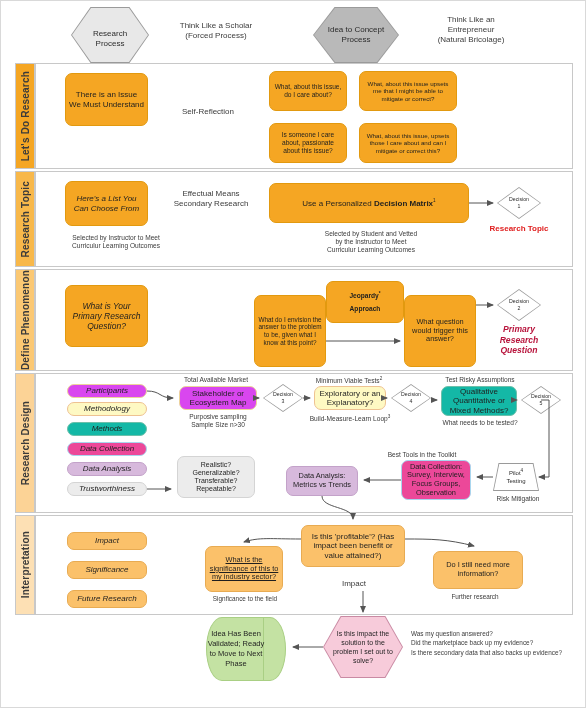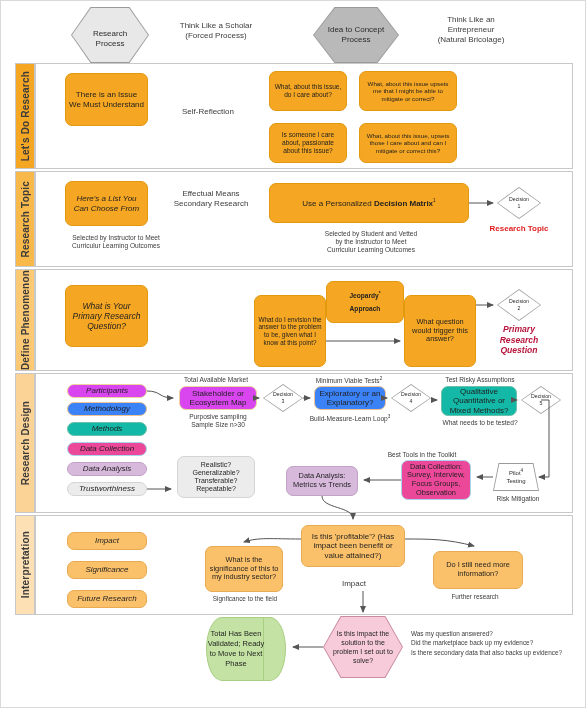--- a/index.html
+++ b/index.html
@@ -42,21 +42,21 @@
   
   .node{
     border-radius:7px;
     border:1px solid rgba(0,0,0,.18);
     padding:2px 3px;
     line-height:1.18;
   }
   .node.orange{background:#f5a623;border-color:#e2990f;color:#1f1f1f;}
   .node.lightorange{background:#fbc16a;border-color:#e8ab52;color:#1f1f1f;}
   .node.cream{background:#d946ef;border-color:#ecd49a;color:#1f1f1f;text-align:center;}
-  .node.peach{background:#3b82f6;border-color:#eec292;color:#1f1f1f;}
+  .node.peach{background:#fef9c3;border-color:#eec292;color:#1f1f1f;}
   .node.teal{background:#14b8a6;border-color:#6cc0aa;color:#1f1f1f;}
   .node.skyblue{background:#ec4899;border-color:#a9d6ee;color:#1f1f1f;}
   .node.purple{background:#d7b9dc;border-color:#c3a2c9;color:#1f1f1f;}
   .node.grey{background:#ececec;border-color:#d4d4d4;color:#1f1f1f;}
 
   .italic{font-style:italic;}
 
   .label{color:#3b3b3b;text-align:center;line-height:1.25;}
   .label.red{color:#e02020;font-weight:bold;}
   .label.darkred{color:#b8143c;font-weight:bold;font-style:italic;}
@@ -328,36 +328,36 @@
   </div>
   <div class="abs lane" style="left:34px;top:514px;width:538px;height:100px;"></div>
 
   <div class="abs node lightorange ctr italic" style="left:66px;top:531px;width:80px;height:18px;font-size:8px;">Impact</div>
   <div class="abs node lightorange ctr italic" style="left:66px;top:560px;width:80px;height:18px;font-size:8px;">Significance</div>
   <div class="abs node lightorange ctr italic" style="left:66px;top:589px;width:80px;height:18px;font-size:8px;">Future Research</div>
 
   <div class="abs node lightorange ctr" style="left:300px;top:524px;width:104px;height:42px;font-size:8px;">Is this 'profitable'? (Has impact been benefit or value attained?)</div>
   <div class="abs label" style="left:318px;top:578px;width:70px;font-size:8px;">Impact</div>
 
-  <div class="abs node lightorange ctr" style="left:204px;top:545px;width:78px;height:46px;font-size:7.4px;">What is the significance of this to my industry sector?</div>
+  <div class="abs node lightorange ctr" style="left:204px;top:545px;width:78px;height:46px;font-size:7.4px;text-decoration:underline;">What is the significance of this to my industry sector?</div>
   <div class="abs label" style="left:192px;top:594px;width:104px;font-size:6.4px;">Signficance to the field</div>
 
   <div class="abs node lightorange ctr" style="left:432px;top:550px;width:90px;height:38px;font-size:7.4px;">Do I still need more information?</div>
   <div class="abs label" style="left:434px;top:592px;width:80px;font-size:6.4px;">Further research</div>
 
   <div class="hexnode" style="left:322px;top:615px;width:80px;height:62px;">
     <div class="hshape"></div>
       <div class="hfill"></div>
     <div class="htext">Is this impact the solution to the problem I set out to solve?</div>
   </div>
 
   <div class="cyl" style="left:205px;top:616px;width:80px;height:64px;">
     <div class="cbody"></div>
     <div class="clip"></div>
-    <div class="ctext">Total Has Been Validated; Ready to Move to Next Phase</div>
+    <div class="ctext">Idea Has Been Validated; Ready to Move to Next Phase</div>
   </div>
 
   <div class="abs label" style="left:410px;top:628px;width:176px;font-size:6.4px;text-align:left;white-space:pre-line;line-height:1.45;">Was my question answered?
 Did the marketplace back up my evidence?
 Is there secondary data that also backs up evidence?</div>
 
   <svg class="overlay" xmlns="http://www.w3.org/2000/svg">
     <defs>
       <marker id="ah" markerWidth="7" markerHeight="7" refX="6" refY="3" orient="auto">
         <path d="M0,0 L7,3 L0,6 z" fill="#555"></path>

